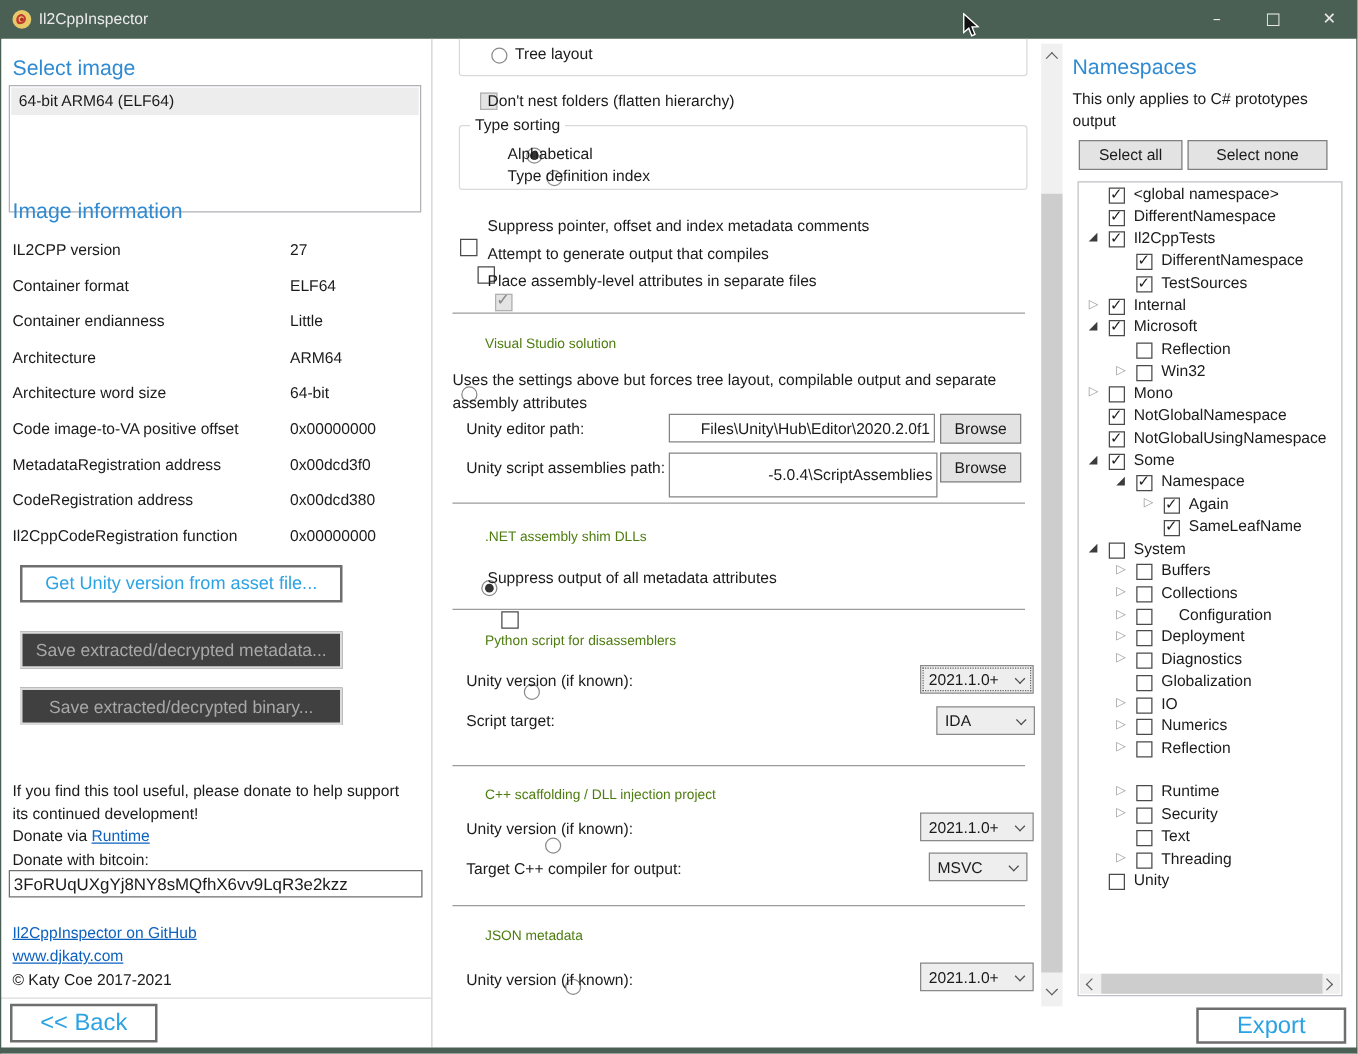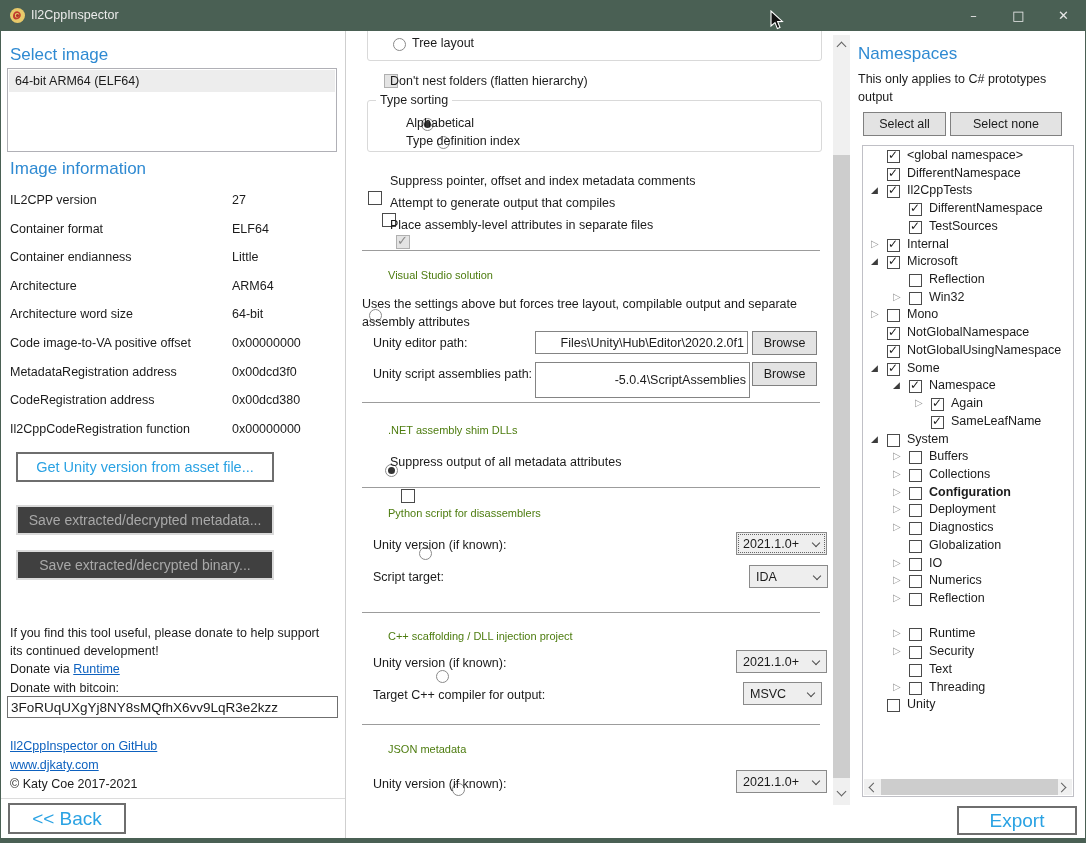--- a/index.html
+++ b/index.html
@@ -84,21 +84,21 @@
     <div class="winbtn" id="btn-max">□</div>
     <div class="winbtn" id="btn-close">✕</div>
     <svg id="cursor" width="14" height="21" viewBox="0 0 14 21">
       <path d="M1 1 L1 16 L5 12.6 L7.4 18.6 L10 17.5 L7.6 11.6 L12.4 11.4 Z" fill="#111" stroke="#fff" stroke-width="1.1"></path>
     </svg>
   </div>
 
   <div id="left-panel">
     <div class="abs h-blue" style="left:10px; top:14px;">Select image</div>
 
-    <div class="abs" style="left:7px; top:37px; width:330px; height:84px; border:1px solid #b0b0b6; background:#fff;">
+    <div class="abs" style="left:7px; top:37px; width:330px; height:102px; border:1px solid #b0b0b6; background:#fff;">
       <div class="abs" style="left:1px; top:1px; width:326px; height:22px; background:#ededed; display:flex; align-items:center; padding-left:6px;">64-bit ARM64 (ELF64)</div>
     </div>
 
     <div class="abs h-blue" style="left:10px; top:128px;">Image information</div>
 
     <div id="info-rows">
         <div class="info-label" style="top: 162px;">IL2CPP version</div>
         <div class="info-value" style="top: 162px;">27</div>
         <div class="info-label" style="top: 190.6px;">Container format</div>
         <div class="info-value" style="top: 190.6px;">ELF64</div>
@@ -252,21 +252,21 @@
         <div class="treerow" style="top: 161.48px; left: 0px; right: 0px;"><span class="exp col" style="left: 8px;">▷</span><span class="cb small abs" style="left: 24px; top: 2px;"></span><span class="treelabel" style="left: 44px;">Mono</span></div>
         <div class="treerow" style="top: 179.2px; left: 0px; right: 0px;"><span class="cb small abs checked" style="left: 24px; top: 2px;"></span><span class="treelabel" style="left: 44px;">NotGlobalNamespace</span></div>
         <div class="treerow" style="top: 196.92px; left: 0px; right: 0px;"><span class="cb small abs checked" style="left: 24px; top: 2px;"></span><span class="treelabel" style="left: 44px;">NotGlobalUsingNamespace</span></div>
         <div class="treerow" style="top: 214.64px; left: 0px; right: 0px;"><span class="exp expd" style="left: 8px;">◢</span><span class="cb small abs checked" style="left: 24px; top: 2px;"></span><span class="treelabel" style="left: 44px;">Some</span></div>
         <div class="treerow" style="top: 232.36px; left: 0px; right: 0px;"><span class="exp expd" style="left: 30px;">◢</span><span class="cb small abs checked" style="left: 46px; top: 2px;"></span><span class="treelabel" style="left: 66px;">Namespace</span></div>
         <div class="treerow" style="top: 250.08px; left: 0px; right: 0px;"><span class="exp col" style="left: 52px;">▷</span><span class="cb small abs checked" style="left: 68px; top: 2px;"></span><span class="treelabel" style="left: 88px;">Again</span></div>
         <div class="treerow" style="top: 267.8px; left: 0px; right: 0px;"><span class="cb small abs checked" style="left: 68px; top: 2px;"></span><span class="treelabel" style="left: 88px;">SameLeafName</span></div>
         <div class="treerow" style="top: 285.52px; left: 0px; right: 0px;"><span class="exp expd" style="left: 8px;">◢</span><span class="cb small abs" style="left: 24px; top: 2px;"></span><span class="treelabel" style="left: 44px;">System</span></div>
         <div class="treerow" style="top: 303.24px; left: 0px; right: 0px;"><span class="exp col" style="left: 30px;">▷</span><span class="cb small abs" style="left: 46px; top: 2px;"></span><span class="treelabel" style="left: 66px;">Buffers</span></div>
         <div class="treerow" style="top: 320.96px; left: 0px; right: 0px;"><span class="exp col" style="left: 30px;">▷</span><span class="cb small abs" style="left: 46px; top: 2px;"></span><span class="treelabel" style="left: 66px;">Collections</span></div>
-        <div class="treerow" style="top: 338.68px; left: 0px; right: 0px;"><span class="exp col" style="left: 30px;">▷</span><span class="cb small abs" style="left: 46px; top: 2px;"></span><span class="treelabel" style="left: 66px; font-weight: bold;">Configuration</span></div>
+        <div class="treerow" style="top: 338.68px; left: 0px; right: 0px;"><span class="exp col" style="left: 30px;">▷</span><span class="cb small abs" style="left: 46px; top: 2px;"></span><span class="treelabel" style="left: 80px;">Configuration</span></div>
         <div class="treerow" style="top: 356.4px; left: 0px; right: 0px;"><span class="exp col" style="left: 30px;">▷</span><span class="cb small abs" style="left: 46px; top: 2px;"></span><span class="treelabel" style="left: 66px;">Deployment</span></div>
         <div class="treerow" style="top: 374.12px; left: 0px; right: 0px;"><span class="exp col" style="left: 30px;">▷</span><span class="cb small abs" style="left: 46px; top: 2px;"></span><span class="treelabel" style="left: 66px;">Diagnostics</span></div>
         <div class="treerow" style="top: 391.84px; left: 0px; right: 0px;"><span class="cb small abs" style="left: 46px; top: 2px;"></span><span class="treelabel" style="left: 66px;">Globalization</span></div>
         <div class="treerow" style="top: 409.56px; left: 0px; right: 0px;"><span class="exp col" style="left: 30px;">▷</span><span class="cb small abs" style="left: 46px; top: 2px;"></span><span class="treelabel" style="left: 66px;">IO</span></div>
         <div class="treerow" style="top: 427.28px; left: 0px; right: 0px;"><span class="exp col" style="left: 30px;">▷</span><span class="cb small abs" style="left: 46px; top: 2px;"></span><span class="treelabel" style="left: 66px;">Numerics</span></div>
         <div class="treerow" style="top: 445px; left: 0px; right: 0px;"><span class="exp col" style="left: 30px;">▷</span><span class="cb small abs" style="left: 46px; top: 2px;"></span><span class="treelabel" style="left: 66px;">Reflection</span></div>
         <div class="treerow" style="top: 480.44px; left: 0px; right: 0px;"><span class="exp col" style="left: 30px;">▷</span><span class="cb small abs" style="left: 46px; top: 2px;"></span><span class="treelabel" style="left: 66px;">Runtime</span></div>
         <div class="treerow" style="top: 498.16px; left: 0px; right: 0px;"><span class="exp col" style="left: 30px;">▷</span><span class="cb small abs" style="left: 46px; top: 2px;"></span><span class="treelabel" style="left: 66px;">Security</span></div>
         <div class="treerow" style="top: 515.88px; left: 0px; right: 0px;"><span class="cb small abs" style="left: 46px; top: 2px;"></span><span class="treelabel" style="left: 66px;">Text</span></div>
         <div class="treerow" style="top: 533.6px; left: 0px; right: 0px;"><span class="exp col" style="left: 30px;">▷</span><span class="cb small abs" style="left: 46px; top: 2px;"></span><span class="treelabel" style="left: 66px;">Threading</span></div>

